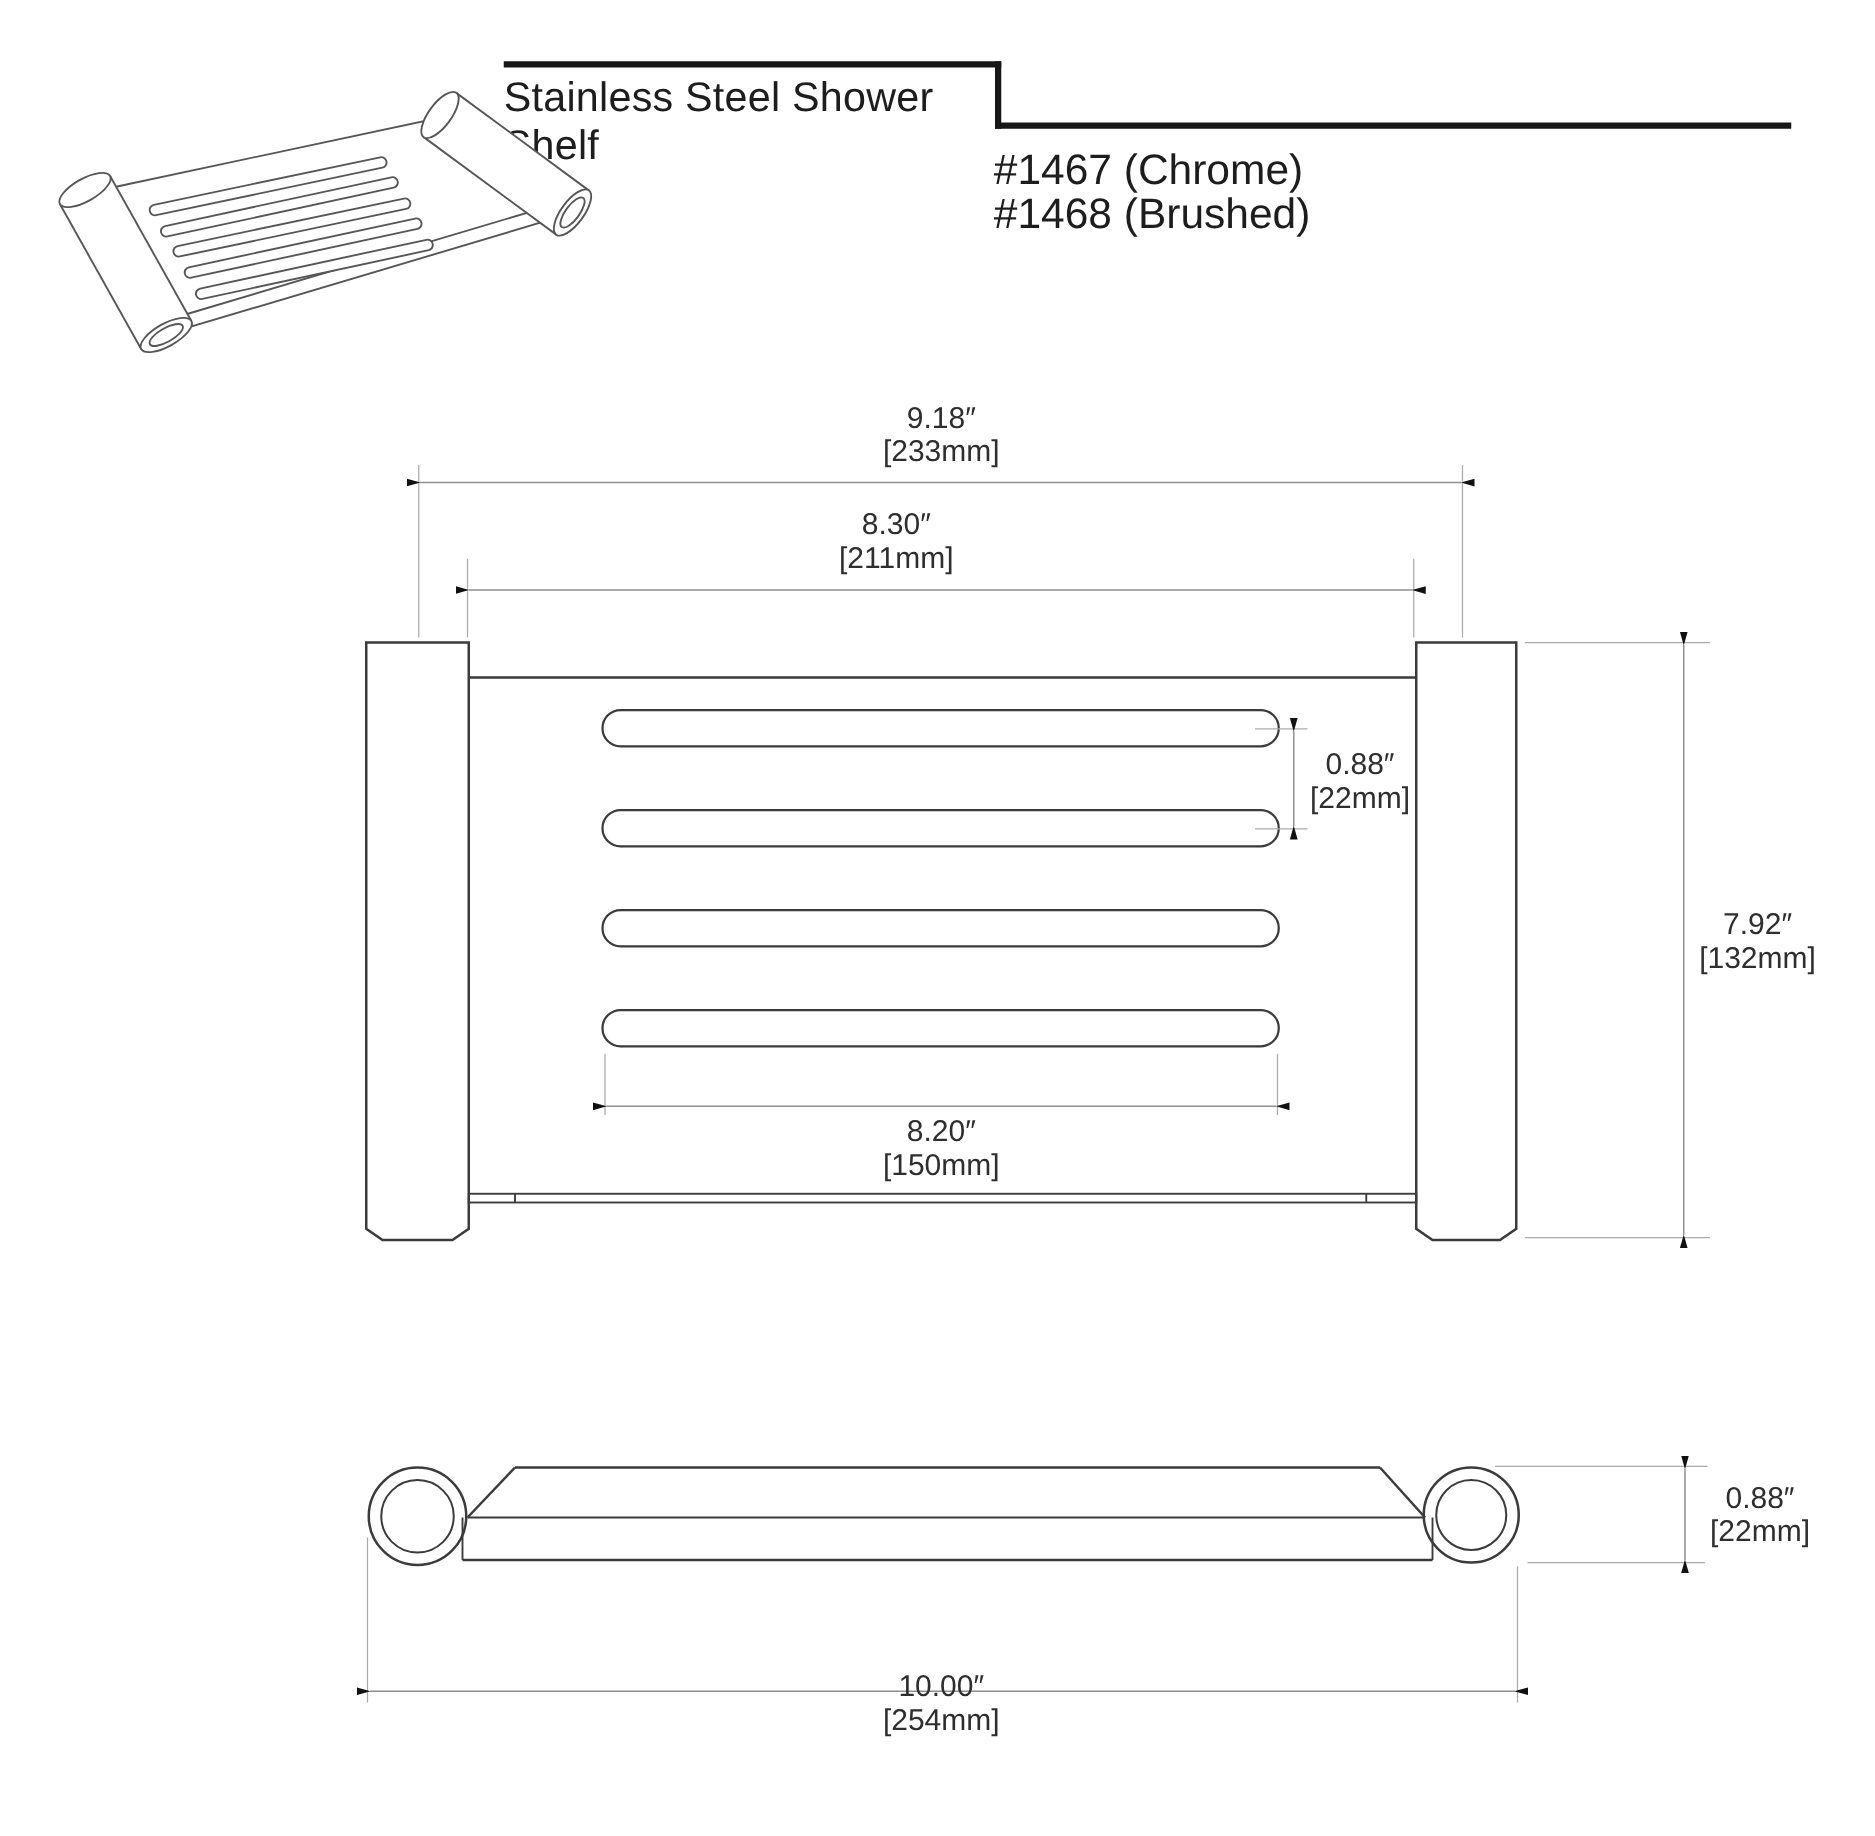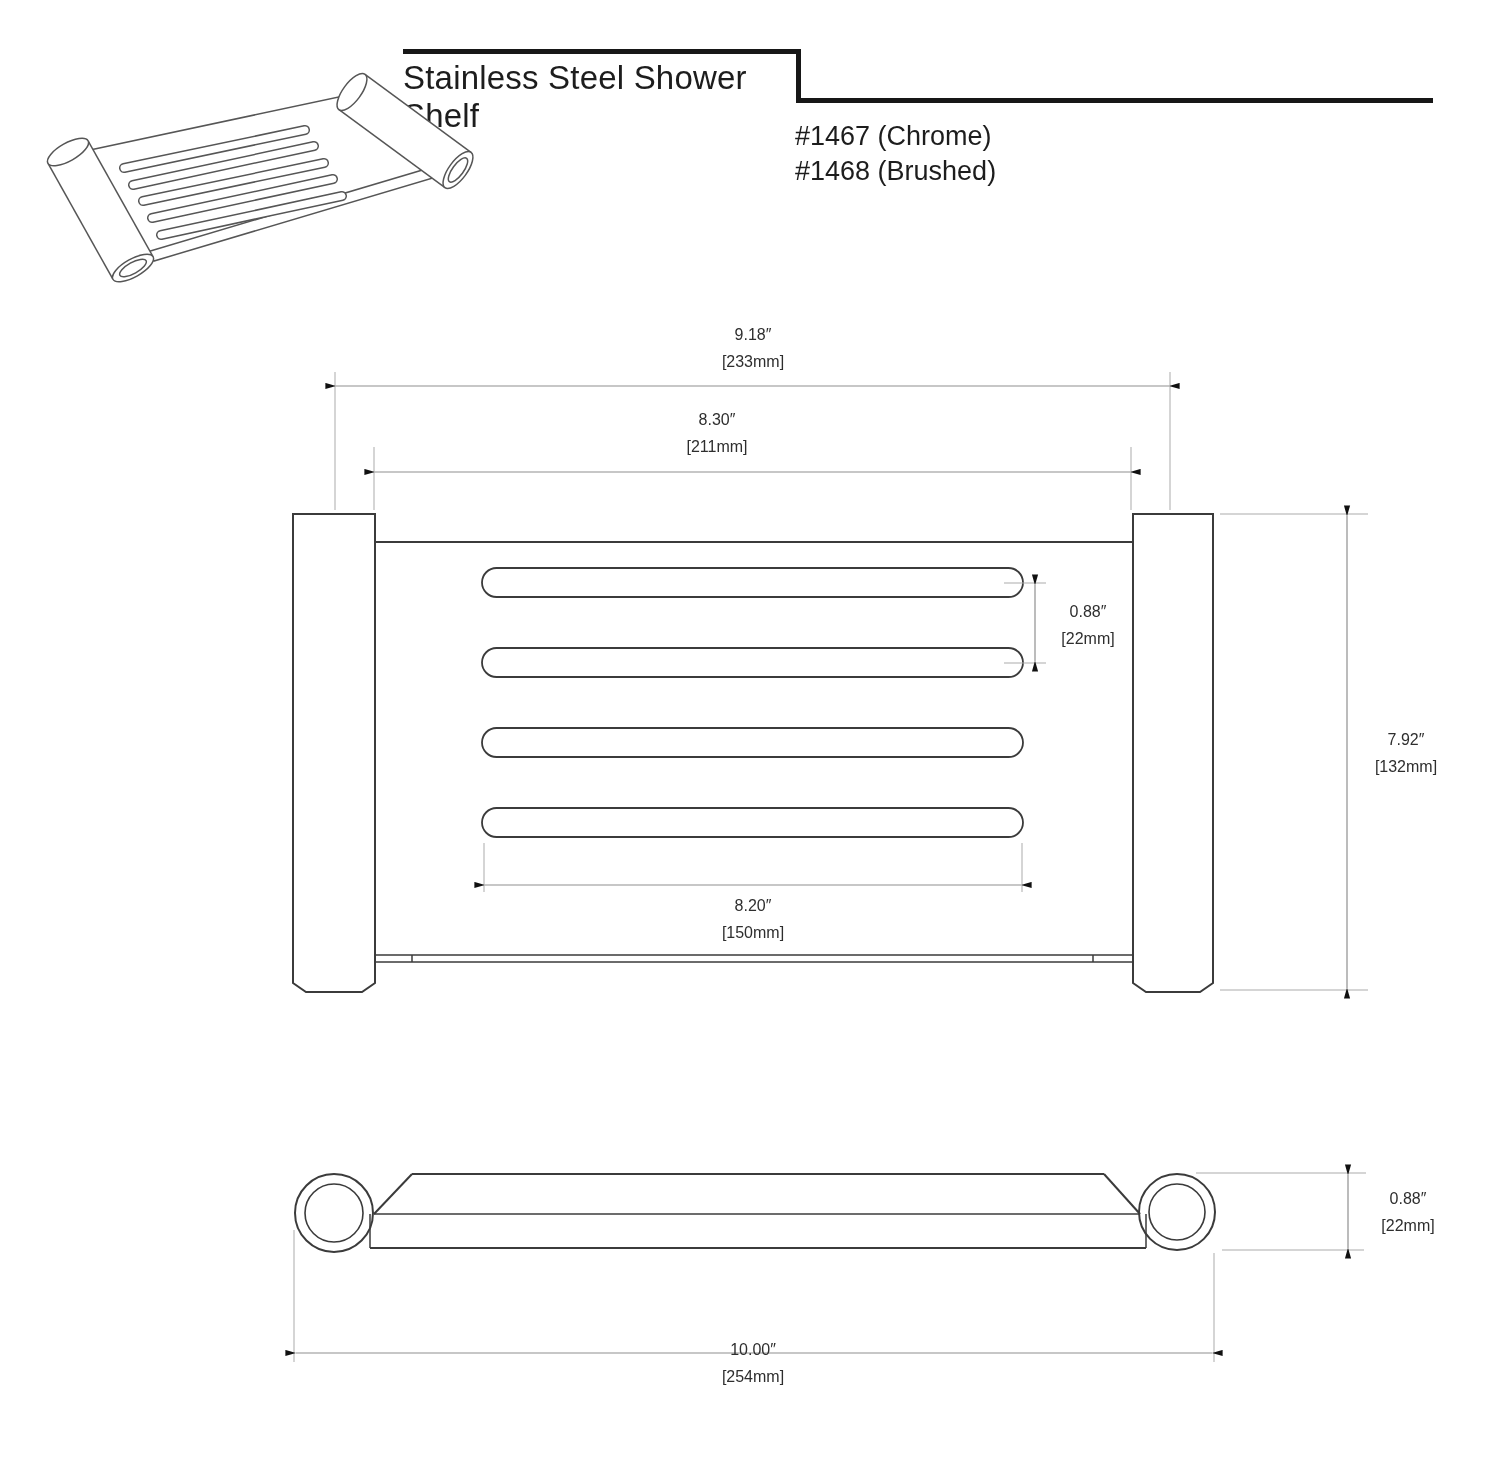--- a/index.html
+++ b/index.html
@@ -5,23 +5,23 @@
   html,body{margin:0;padding:0;background:#fff;}
   body{width:1500px;height:1469px;font-family:"Liberation Sans",sans-serif;}
   .page{position:relative;width:1500px;height:1469px;background:#fff;overflow:hidden;}
   .art{position:absolute;left:0;top:0;}
   .rule{position:absolute;background:#171717;}
   .rule-top{left:403px;top:49px;width:398px;height:5px;}
   .rule-drop{left:796px;top:49px;width:5px;height:54px;}
   .rule-right{left:796px;top:98px;width:637px;height:5px;}
   .title{position:absolute;left:403px;top:59px;width:396px;text-align:left;
          font-size:33px;color:#1d1d1d;letter-spacing:0.2px;}
-  .codes{position:absolute;left:795px;top:119px;font-size:27px;color:#1d1d1d;line-height:35px;}
+  .codes{position:absolute;left:795px;top:119px;font-size:34px;color:#1d1d1d;line-height:35px;}
   .dim{position:absolute;transform:translateX(-50%);text-align:center;
-       font-size:16px;color:#2e2e2e;line-height:27px;white-space:nowrap;}
+       font-size:24px;color:#2e2e2e;line-height:27px;white-space:nowrap;}
   .dl{marker-start:url(#arr);marker-end:url(#arr);}
 </style>
 </head>
 <body>
 
 <div class="page">
 
   <div class="rule rule-top"></div>
   <div class="rule rule-drop"></div>
   <div class="rule rule-right"></div>

